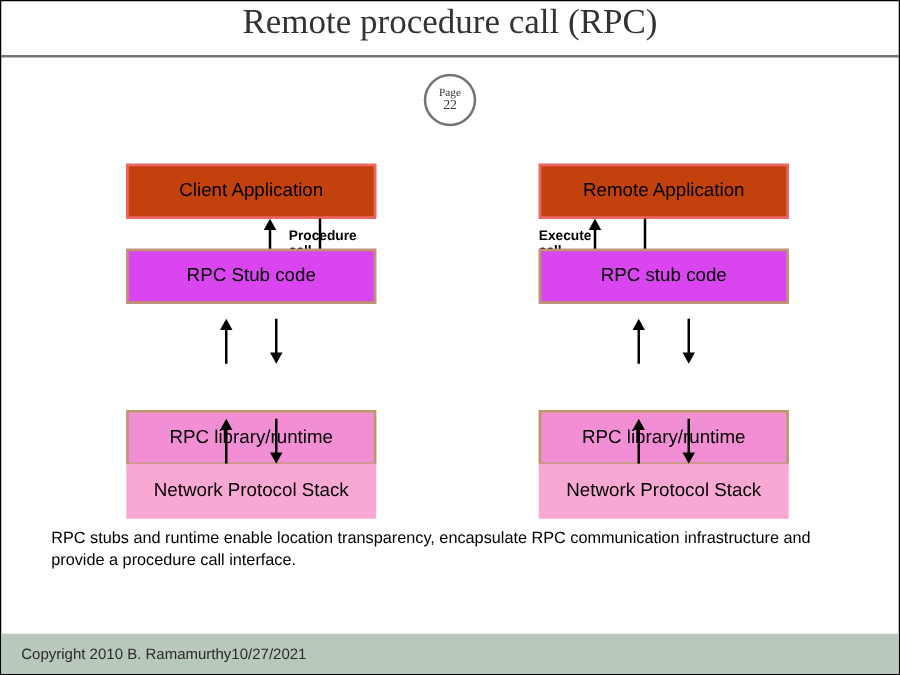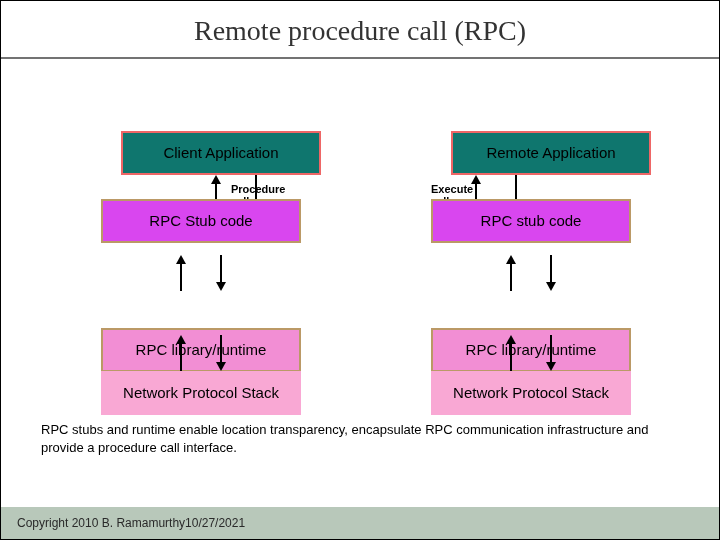--- a/index.html
+++ b/index.html
@@ -1,18 +1,18 @@
 <!DOCTYPE html>
 <html><head>
 <meta charset="utf-8">
 <style>
   * { box-sizing: border-box; margin: 0; padding: 0; }
   html, body { width: 720px; height: 540px; font-family: Georgia, 'Times New Roman', serif; background: #fff; }
   .slide { width: 720px; height: 540px; position: relative; border: 1px solid #000; }
-  .title { text-align: center; font-size: 28px; font-weight: normal; color: #333; padding-top: 14px; font-family: Georgia, serif; }
+  .title { text-align: center; font-size: 28px; font-weight: normal; color: #333; padding-top: 1px; font-family: Georgia, serif; }
   .hr-line { margin-top: 10px; height: 2px; background: rgba(0,0,0,0.55); width: 100%; position: relative; }
   .page-badge {
     position: absolute; left: 50%; top: 58px; transform: translateX(-50%);
     width: 42px; height: 42px; border-radius: 50%;
     border: 2px solid rgba(0,0,0,0.55); background: #fff;
     display: flex; flex-direction: column; align-items: center; justify-content: center;
     font-size: 10px; line-height: 1.0; color: #333;
   }
   .page-badge .pg { font-size: 9px; }
   .page-badge .num { font-size: 11px; }
@@ -22,21 +22,21 @@
   .col.left  { left: 70px; }
   .col.right { left: 400px; }
 
   .box {
     position: absolute; width: 200px; left: 30px; height: 44px;
     border: 2px solid;
     display: flex; align-items: center; justify-content: center;
     font-family: Tahoma, Verdana, sans-serif; font-size: 15px; color: #000;
     text-align: center; line-height: 1.05;
   }
-  .box.app   { top: 0;   background: #0f766e; border-color: #e66; margin-left: 20px; }
+  .box.app   { top: 0;   background: #c2410c; border-color: #e66; }
   .box.stub  { top: 68px; background: #d946ef; border-color: #b96; }
   .box.rt    { top: 160px; background: #f28ed4; border-color: #b96; margin-top: 37px; }
   .box.net   { top: 240px; background: #f9a8d4; border: none; font-family: Tahoma, sans-serif; }
 
   .label {
     position: absolute; font-family: Tahoma, Verdana, sans-serif; font-weight: bold;
     font-size: 11px; color: #000; line-height: 1.05; margin-top: 47px;
   }
 
   
@@ -65,20 +65,24 @@
     padding: 0 16px; font-family: Tahoma, Verdana, sans-serif; font-size: 12px; color: #2a2a2a;
   }
 </style>
 </head>
 <body>
 
 <div class="slide">
 
   <div class="title">Remote procedure call (RPC)</div>
   <div class="hr-line"></div>
+  <div class="page-badge">
+    <span class="pg">Page</span>
+    <span class="num">22</span>
+  </div>
 
   <div class="diagram">
 
     <div class="col left">
       <div class="box app">Client Application</div>
       <div class="label" style="left:160px; top:6px; width:70px;">Procedure call</div>
 
       <div class="arrow" style="left:185px; top:44px;">
         <div class="shaft" style="top:0; height:28px;"></div>
         <div class="head-down" style="top:27px;"></div>

